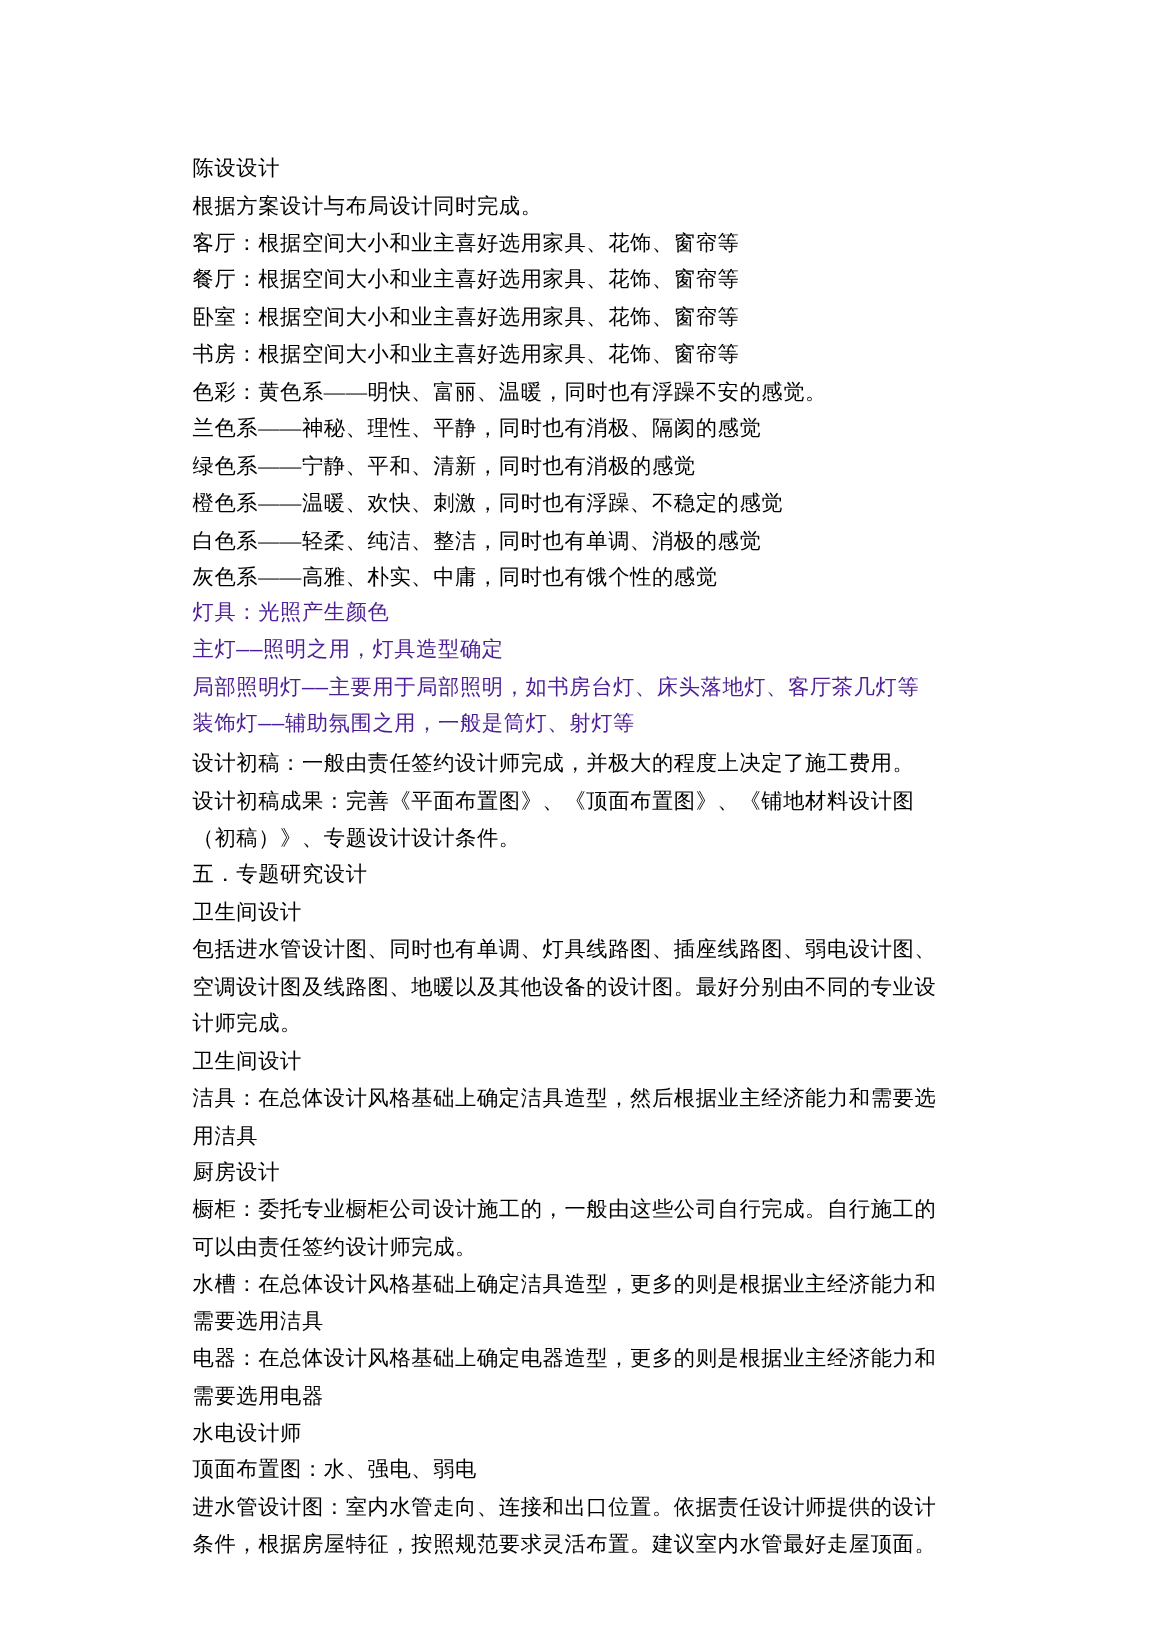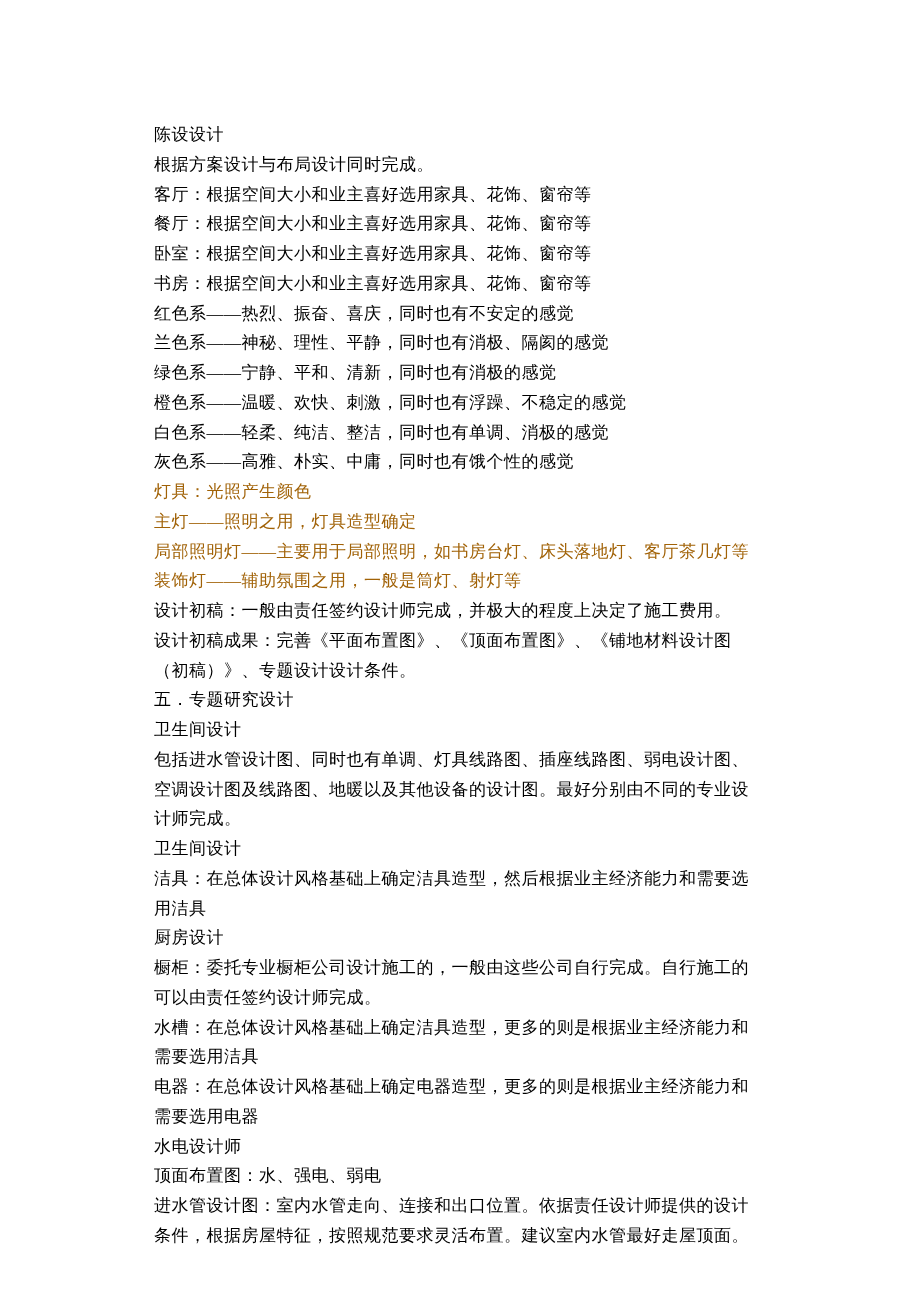--- a/index.html
+++ b/index.html
@@ -14,34 +14,35 @@
       line-height: 1.75;
       color: #000000;
       padding: 120px 154px 80px 154px;
       width: 920px;
     }
     p {
       text-align: left;
       letter-spacing: 0.5px;
     }
     .red {
-      color: #a16207;
+      color: #4c1d95;
+      font-family: Liberation Mono, monospace;
     }
   </style>
 </head>
 <body>
 
 <div id="content">
     <p>陈设设计</p>
     <p>根据方案设计与布局设计同时完成。</p>
     <p>客厅：根据空间大小和业主喜好选用家具、花饰、窗帘等</p>
     <p>餐厅：根据空间大小和业主喜好选用家具、花饰、窗帘等</p>
     <p>卧室：根据空间大小和业主喜好选用家具、花饰、窗帘等</p>
     <p>书房：根据空间大小和业主喜好选用家具、花饰、窗帘等</p>
-    <p>红色系——热烈、振奋、喜庆，同时也有不安定的感觉</p>
+    <p>色彩：黄色系——明快、富丽、温暖，同时也有浮躁不安的感觉。</p>
     <p>兰色系——神秘、理性、平静，同时也有消极、隔阂的感觉</p>
     <p>绿色系——宁静、平和、清新，同时也有消极的感觉</p>
     <p>橙色系——温暖、欢快、刺激，同时也有浮躁、不稳定的感觉</p>
     <p>白色系——轻柔、纯洁、整洁，同时也有单调、消极的感觉</p>
     <p>灰色系——高雅、朴实、中庸，同时也有饿个性的感觉</p>
     <p class="red">灯具：光照产生颜色</p>
     <p class="red">主灯——照明之用，灯具造型确定</p>
     <p class="red">局部照明灯——主要用于局部照明，如书房台灯、床头落地灯、客厅茶几灯等</p>
     <p class="red">装饰灯——辅助氛围之用，一般是筒灯、射灯等</p>
     <p>设计初稿：一般由责任签约设计师完成，并极大的程度上决定了施工费用。</p>

